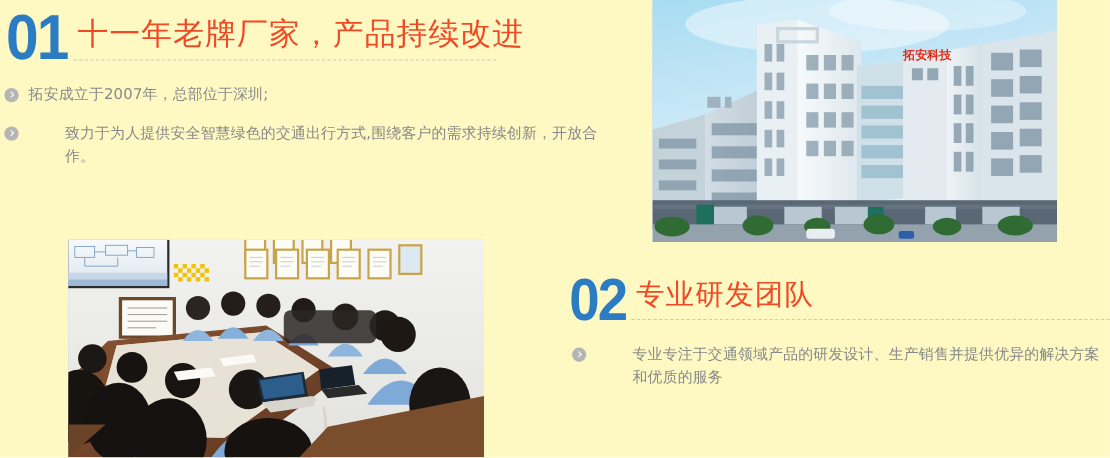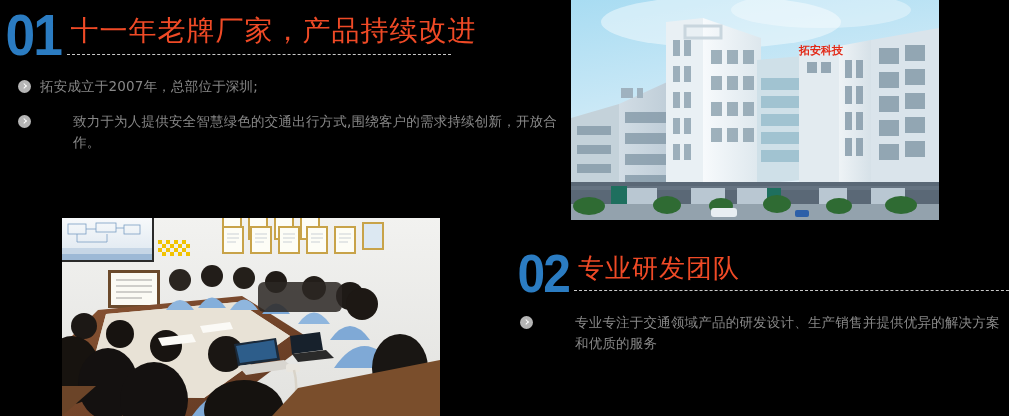--- a/index.html
+++ b/index.html
@@ -5,21 +5,21 @@
 <style>
   * { box-sizing: border-box; }
   html, body { margin:0; padding:0; }
   body {
     width:1009px; height:416px;
     background:#ffffff;
     font-family:"Liberation Sans", "DejaVu Sans", sans-serif;
     overflow:hidden;
     position:relative;
   }
-  .page { position:relative; width:1009px; height:416px; background:#000000; }
+  .page { position:relative; width:1009px; height:416px; background:#fef9c3; }
 
   
   .section { position:absolute; }
   #section-01 { left:0px;  top:8px;   width:565px; }
   #section-02 { left:512px; top:248px; width:497px; }
 
   .head-row { display:flex; align-items:flex-start; }
 
   .num {
     font-family:"Liberation Sans", "DejaVu Sans", sans-serif;
@@ -54,21 +54,21 @@
     margin-top:6px;
     margin-left:0px;
     height:1px;
     border-top:1px dashed #c9c9c9;
     width:100%;
   }
   #section-01 .divider { width:384px; }
   #section-02 .divider { width:450px; }
 
   
-  .bullets { margin-top:14px; padding-left:18px; }
+  .bullets { margin-top:14px; padding-left:4px; }
   #section-02 .bullets { padding-left:8px; }
 
   .bullet {
     display:flex;
     align-items:flex-start;
     margin-bottom:14px;
   }
   .bullet:last-child { margin-bottom:0;gap:33px; }
 
   .bullet-icon {
@@ -94,21 +94,21 @@
     font-size:13.5px;
     line-height:21px;
     color:#888888;
     letter-spacing:0.2px;
   }
   #section-02 .bullet-text { max-width:468px; }
 
   
   .photo { position:absolute; overflow:hidden; background:#cfd8de; }
 
-  #photo-building { left:571px; top:0px; width:368px; height:220px; }
+  #photo-building { left:593px; top:0px; width:368px; height:220px; }
   #photo-meeting  { left:62px;  top:218px; width:378px; height:198px; }
 
   .photo svg { display:block; width:100%; height:100%; }
 </style>
 </head>
 <body>
 
 <div class="page">
 
   <div class="section" id="section-01">

